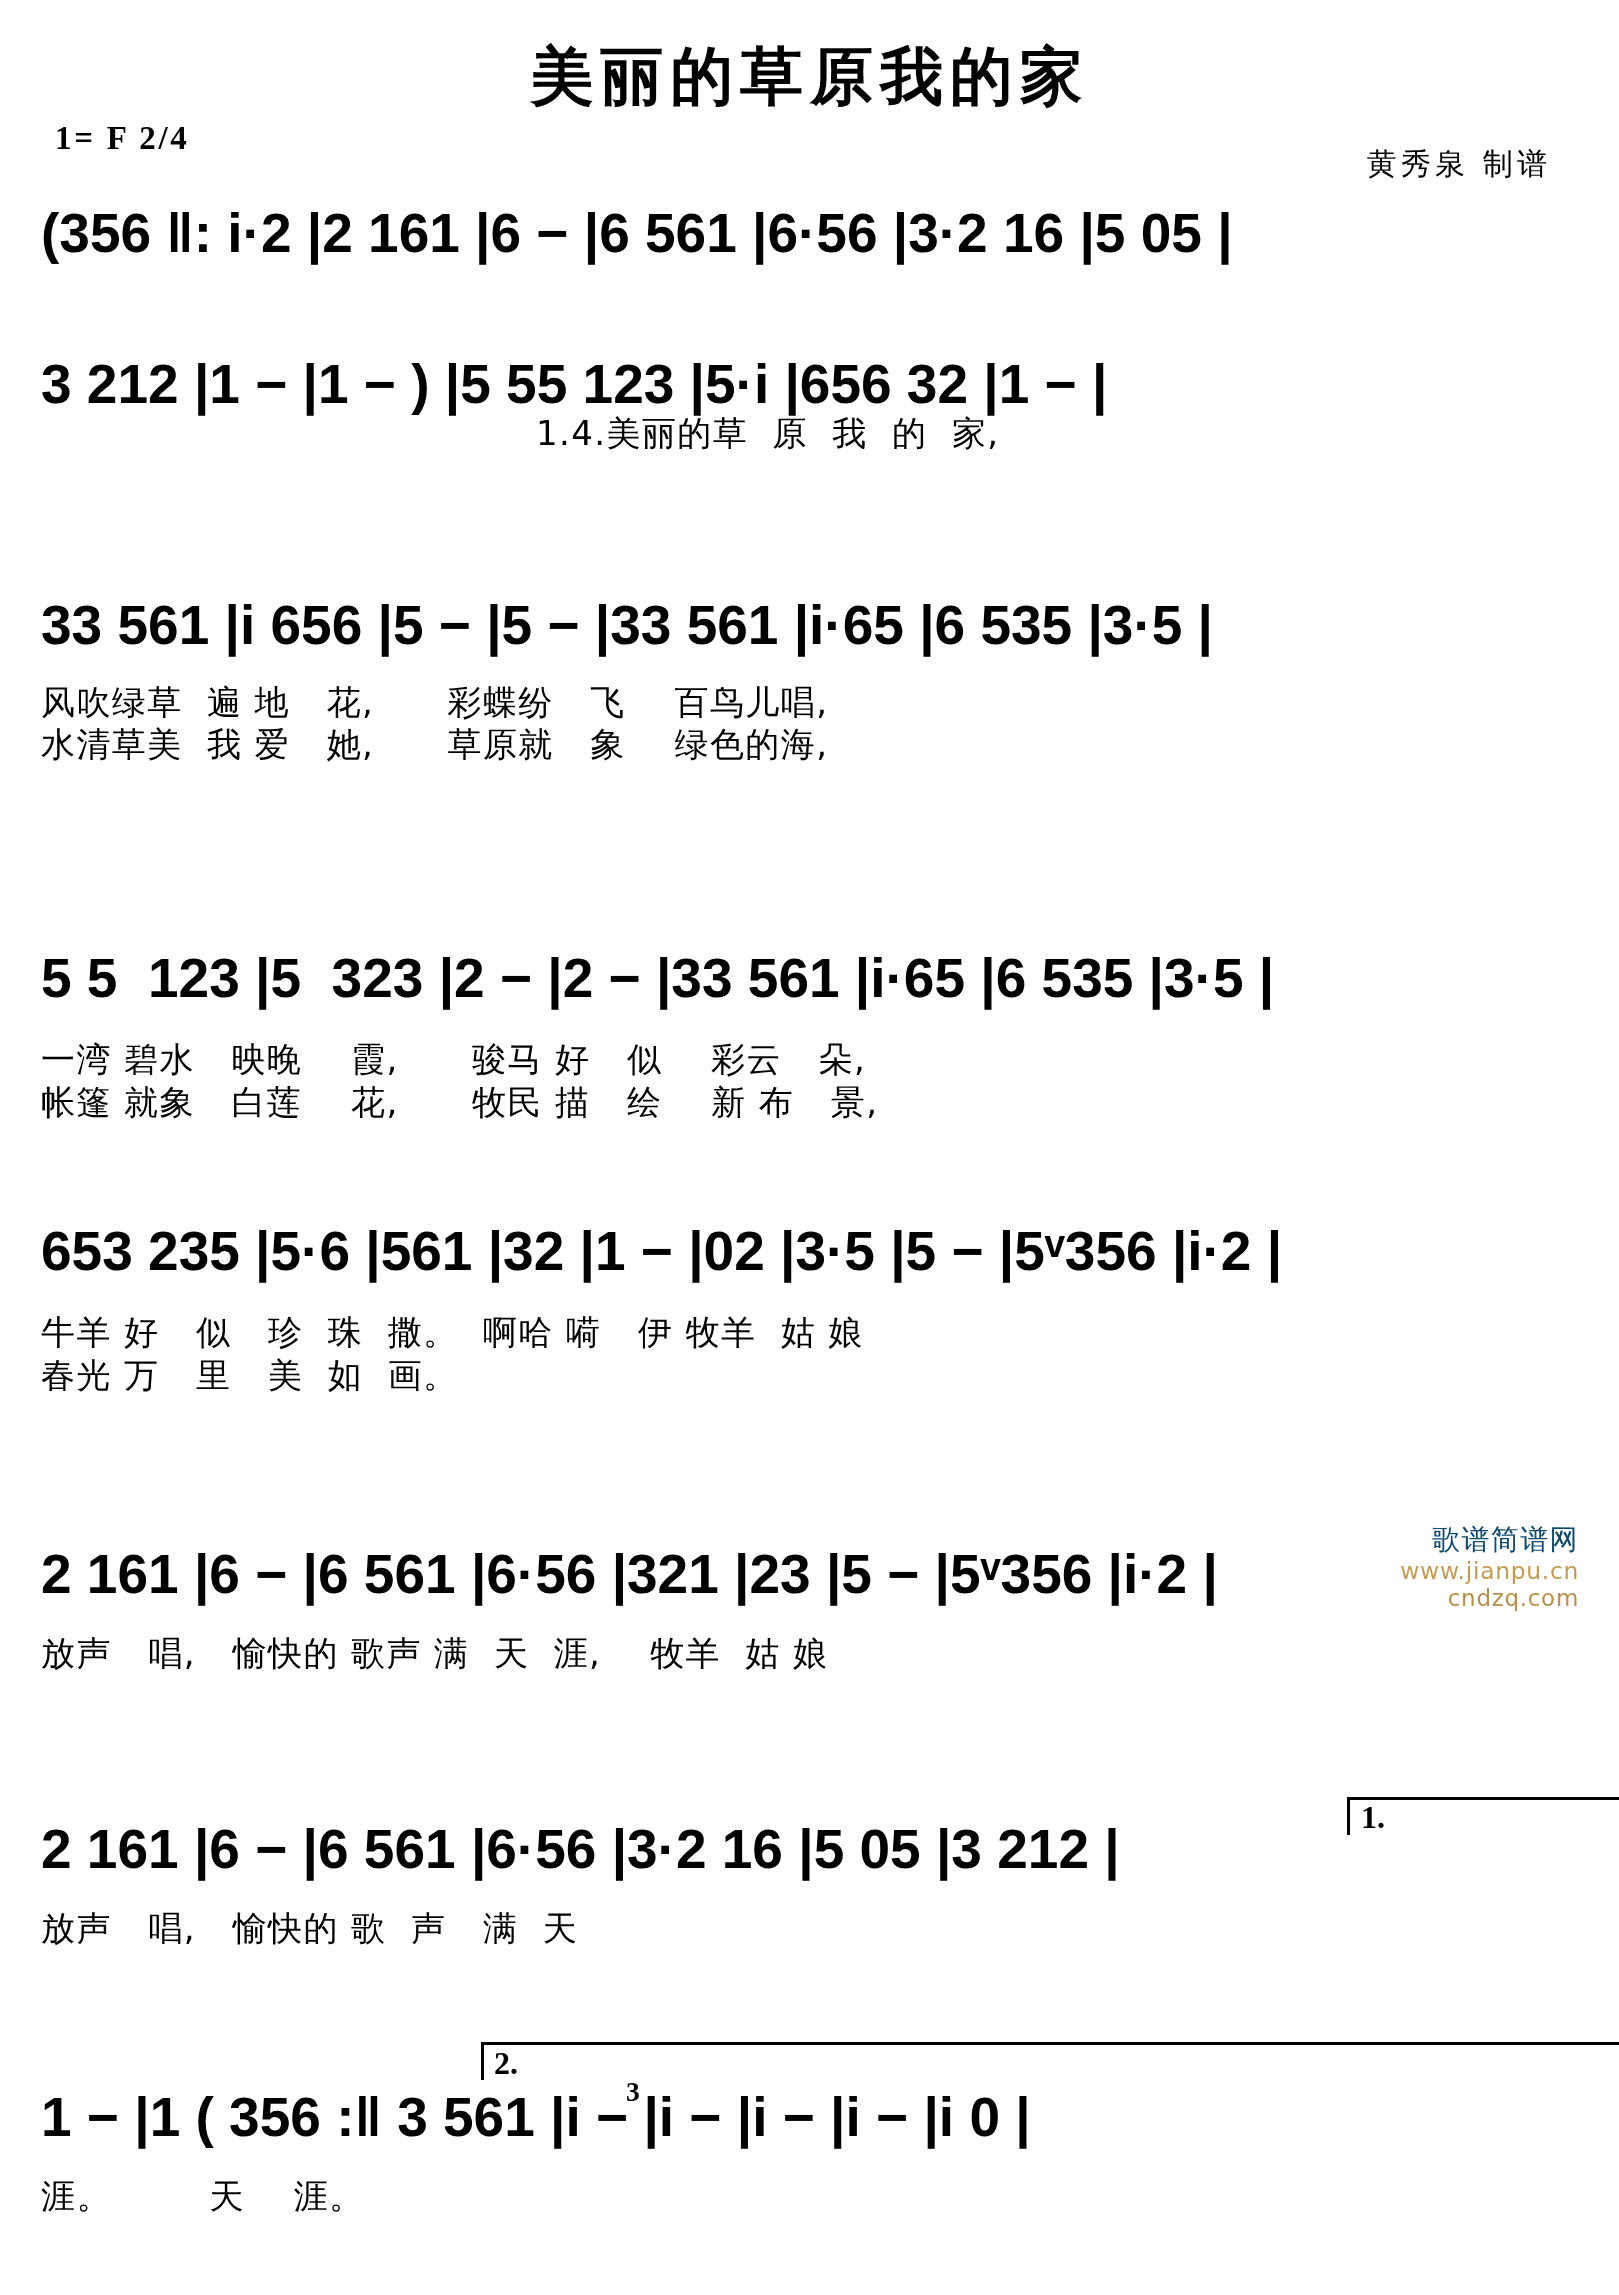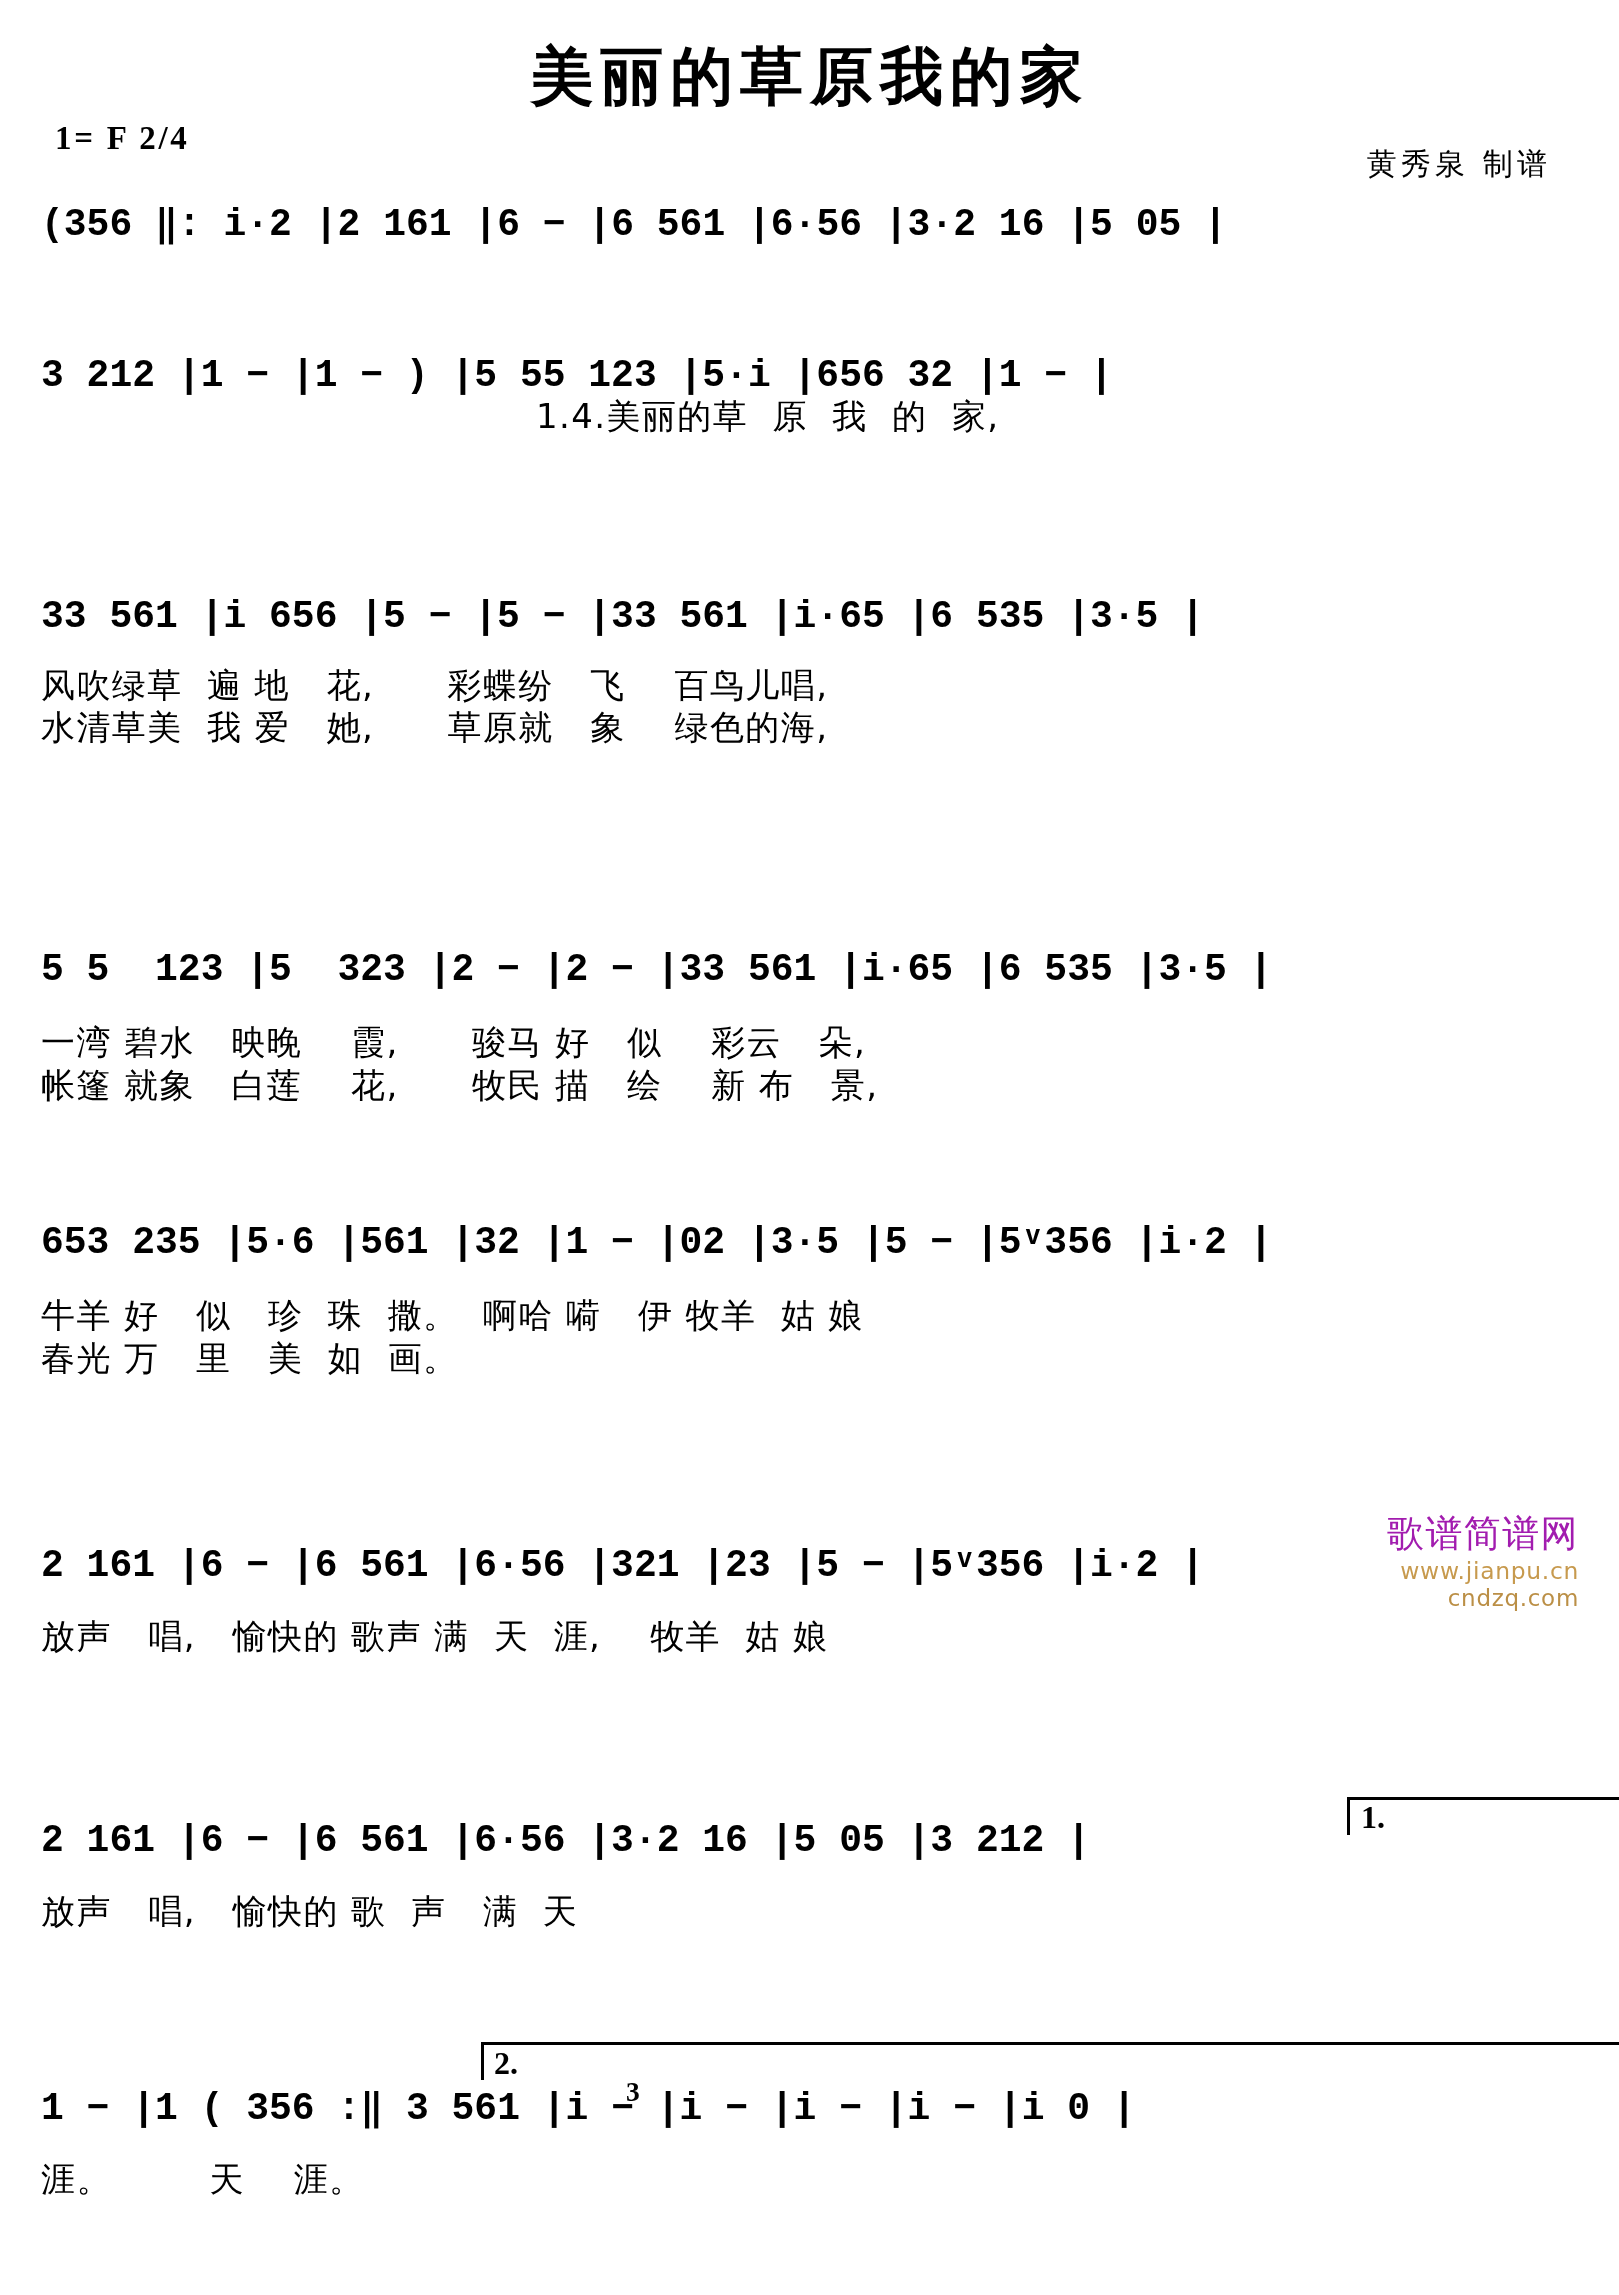--- a/index.html
+++ b/index.html
@@ -52,22 +52,22 @@
     letter-spacing: 4.1px;
     font-family: "DejaVu Sans", sans-serif;
   }
   
   .system {
     position: absolute;
     left: 0;
     width: 1620px;
   }
   .notes {
-    font-family: Liberation Mono, monospace;
-    font-size: 38px;
+    font-family: Liberation Sans, sans-serif;
+    font-size: 55px;
     font-weight: bold;
     letter-spacing: 0px;
     white-space: pre;
     padding-left: 41px;
     line-height: 1.0;
   }
   .lyric {
     font-family: "DejaVu Sans", sans-serif;
     font-size: 34px;
     letter-spacing: 1.4px;
@@ -104,21 +104,21 @@
   
   .watermark {
     position: absolute;
     right: 41px;
     bottom: 27.5px;
     text-align: right;
     font-family: "DejaVu Sans", sans-serif;
     color: #d8b27a;
     line-height: 1.2;
   }
-  .wm1 { font-size: 37px; color: #a21caf; letter-spacing: 1.4px; }
+  .wm1 { font-size: 28px; color: #0c4a6e; letter-spacing: 1.4px; }
   .wm2 { font-size: 23.4px; color: #c79a4e; letter-spacing: 0.7px; }
   .wm3 { font-size: 23px; color: #bb8f46; letter-spacing: 0.7px; }
 </style>
 </head>
 <body>
 
 <div class="sheet">
 
   <div class="title">美丽的草原我的家</div>
   <div class="key-sig">1= F  2/4</div>

